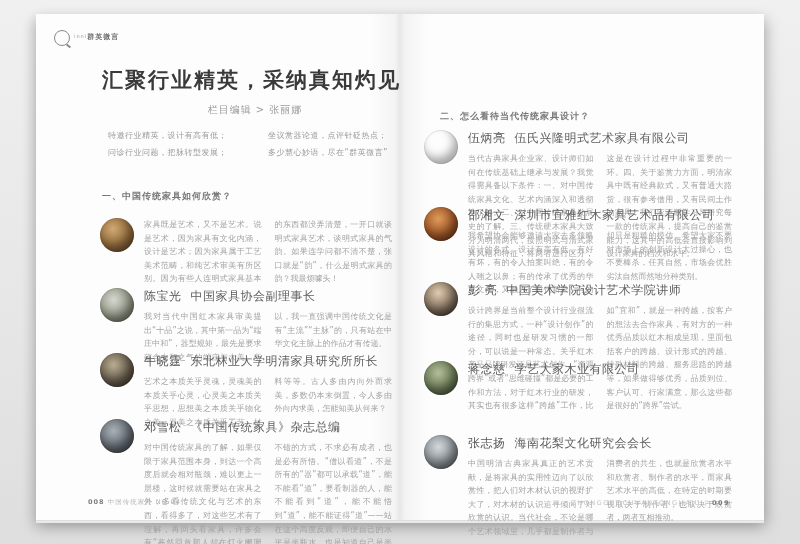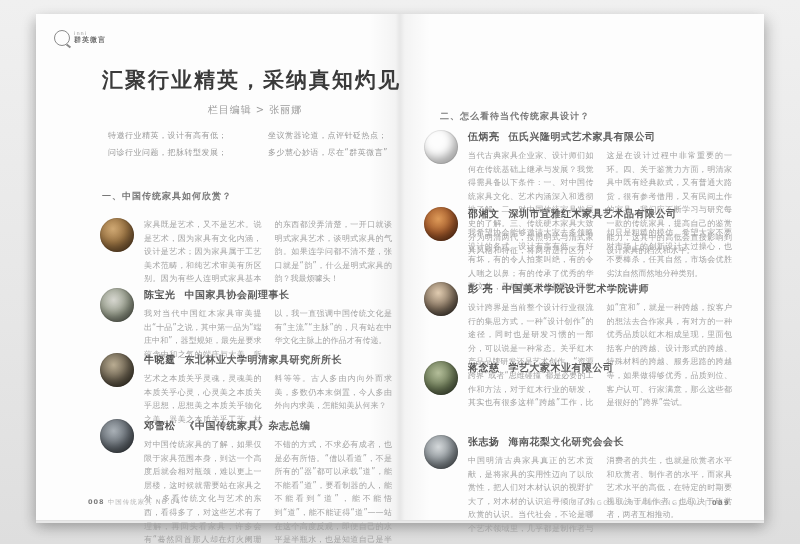--- a/index.html
+++ b/index.html
@@ -21,41 +21,41 @@
   
   .logo { position:absolute; left:18px; top:16px; display:flex; align-items:center; gap:4px; }
   .logo-mark {
     width:16px; height:16px; border:1.6px solid #8a8a8a; border-radius:50%;
     position:relative; display:inline-block;
   }
   .logo-mark::after {
     content:""; position:absolute; right:-2px; bottom:-2px; width:5px; height:2px;
     background:#8a8a8a; transform:rotate(40deg);
   }
-  .logo-text { display:flex; flex-direction:column; line-height:1.1; }
+  .logo-text { display:flex; flex-direction:row; line-height:1.1; }
   .logo-pinyin { font-size:5px; color:#9a9a9a; letter-spacing:1px; }
   .logo-name { font-size:7px; color:#6f6f6f; font-weight:bold; letter-spacing:1px; }
   
   .title { position:absolute; left:66px; top:52px; font-size:21px; font-weight:bold; color:#3a3a3a; letter-spacing:2px; }
   .editor-line { position:absolute; left:66px; top:89px; width:306px; text-align:center; font-size:10px; color:#9c9c9c; letter-spacing:1px; }
   .intro { position:absolute; left:72px; top:114px; display:flex; gap:18px; }
   .intro-col { width:142px; font-size:8px; line-height:2.1; color:#9a9a9a; letter-spacing:.5px; }
   .section-heading { font-size:9px; color:#787878; letter-spacing:1px; font-weight:bold; }
   .sh-left { position:absolute; left:66px; top:176px; }
   .sh-right { position:absolute; left:404px; top:96px; }
   
   .speaker { position:absolute; display:flex; gap:10px; }
   .speaker .avatar {
     width:34px; height:34px; border-radius:50%; flex:0 0 34px;
     box-shadow:inset 0 0 0 1px rgba(0,0,0,.08), inset -4px -6px 10px rgba(0,0,0,.35);
   }
   .sp-left { left:64px; width:292px; }
   .sp-right { left:388px; width:308px; }
   .sp-body-wrap { flex:1; }
-  .sp-nameline { font-size:10px; color:#555; font-weight:bold; margin-bottom:5px; letter-spacing:.5px; }
+  .sp-nameline { font-size:12px; color:#555; font-weight:normal; margin-bottom:5px; letter-spacing:.5px; }
   .sp-nameline .sp-title { margin-left:9px; color:#5e5e5e; }
   .sp-text {
     font-size:8px; line-height:1.7; color:#a3a3a3; text-align:justify;
     column-count:2; column-gap:13px;
   }
   
   .a-l1 { background:radial-gradient(circle at 38% 32%, #cfa873 0%, #9c7544 45%, #5d3f22 100%); }
   .a-l2 { background:radial-gradient(circle at 40% 35%, #d6d6cf 0%, #9aa08f 50%, #565c50 100%); }
   .a-l3 { background:radial-gradient(circle at 40% 35%, #b9ac92 0%, #6e6452 50%, #2f2a20 100%); }
   .a-l4 { background:radial-gradient(circle at 40% 35%, #a9b0b6 0%, #6a7178 50%, #33383d 100%); }

